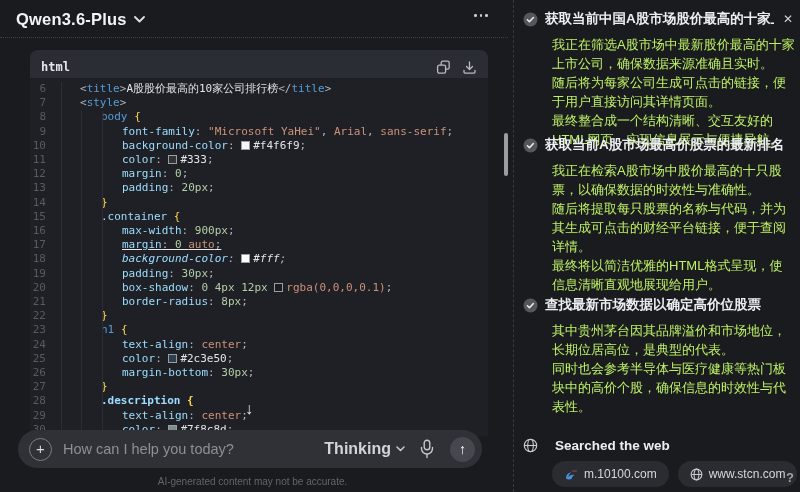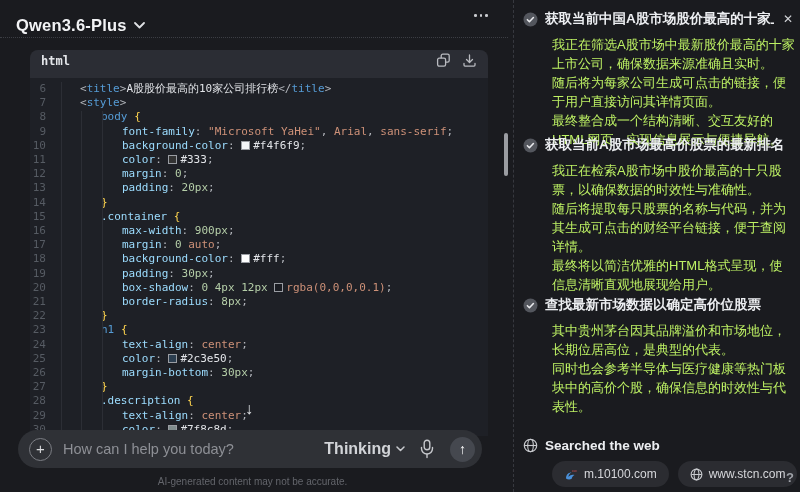--- a/index.html
+++ b/index.html
@@ -4,30 +4,30 @@
 <style>
   * { margin:0; padding:0; box-sizing:border-box; }
   html,body { width:800px; height:492px; overflow:hidden; }
   body {
     position:relative;
     background:#1a1b1f;
     font-family:"Liberation Sans","DejaVu Sans",sans-serif;
     color:#e8e9ec;
   }
   
-  .model-selector { position:absolute; left:16px; top:16px; display:flex; align-items:center; gap:7px; cursor:pointer; }
+  .model-selector { position:absolute; left:16px; top:10px; display:flex; align-items:center; gap:7px; cursor:pointer; }
   .model-selector .name { font-size:16.5px; font-weight:bold; color:#f2f3f5; letter-spacing:.2px; }
   .chev { display:inline-block; }
   .top-ellipsis { position:absolute; left:470px; top:10px; display:flex; gap:3px; padding:4px; cursor:pointer; }
   .top-ellipsis i { width:2.6px; height:2.6px; border-radius:50%; background:#c9cbcf; }
   .top-dotted { position:absolute; left:0; top:37px; width:508px; border-top:1px dotted #3c3e44; }
 
   
   .code-panel { position:absolute; left:30px; top:50px; width:458px; height:386px; background:#1e2026; border-radius:8px 8px 0 0; overflow:hidden; }
-  .code-header { height:28px; background:#2b2d34; display:flex; align-items:flex-end; padding:10px 11px; }
+  .code-header { height:28px; background:#2b2d34; display:flex; align-items:flex-start; padding:10px 11px; }
   .code-header .lang { font-family:"DejaVu Sans Mono","Liberation Mono",monospace; font-size:12px; font-weight:bold; color:#e4e6ea; }
   .code-header .spacer { flex:1; }
   .hicon { width:15px; height:15px; margin-left:11px; color:#b9bbc0; cursor:pointer; }
   .code-body { position:relative; padding-top:4px; font-family:"DejaVu Sans Mono","Liberation Mono",monospace; font-size:11px; line-height:14.2px; }
   .guide { position:absolute; top:33px; bottom:0; width:1px; background:#2c2e35; }
   .g1 { left:51px; } .g2 { left:72px; }
   .code-line { display:flex; white-space:pre; }
   .code-line .ln { flex:0 0 32px; text-align:right; padding-right:15px; color:#565b63; border-right:1px solid #2c2e35; }
   .code-line .lc { padding-left:18px; }
   .tk-p { color:#b3b6bc; } .tk-t { color:#569cd6; } .tk-x { color:#e2e4e8; }
@@ -54,21 +54,21 @@
   .v-divider { position:absolute; left:513px; top:0; height:492px; border-left:1px dashed #37393f; }
 
   
   .side-panel { position:absolute; left:516px; top:0; width:284px; height:492px; overflow:hidden; }
   .sec { position:absolute; left:7px; right:5px; }
   .sec-head { display:flex; align-items:center; gap:7px; margin-bottom:7px; }
   .sec-title { flex:1; font-size:13.5px; font-weight:bold; color:#eceef1; white-space:nowrap; overflow:hidden; }
   .sec-close { font-size:12px; color:#d1d3d7; cursor:pointer; padding:1px 2px; flex:0 0 auto; }
   .sec-body { margin-left:29px; }
   .sec-body p { font-size:13px; line-height:19px; color:#bef264; }
-  .search-head { display:flex; align-items:center; gap:7px; }
+  .search-head { display:flex; align-items:center; gap:17px; }
   .chips { display:flex; gap:9px; margin:8px 0 0 29px; }
   .chip { display:inline-flex; align-items:center; gap:6px; height:26px; padding:0 12px; border-radius:13px; background:#2b2c31; font-size:12px; color:#d6d7db; cursor:pointer; white-space:nowrap; }
   .help-btn { position:absolute; left:786px; top:470px; font-size:13px; font-weight:bold; color:#9fa2a8; cursor:pointer; }
   svg { display:block; }
 </style>
 </head>
 <body>
 
 <div class="model-selector">
   <span class="name">Qwen3.6-Plus</span>
@@ -110,32 +110,32 @@
         <div class="code-line"><span class="ln">7</span><span class="lc" style="padding-left: 18px;"><span class="tk-p">&lt;</span><span class="tk-t">style</span><span class="tk-p">&gt;</span></span></div>
         <div class="code-line"><span class="ln">8</span><span class="lc" style="padding-left: 39px;"><span class="tk-sel">body </span><span class="tk-b">{</span></span></div>
         <div class="code-line"><span class="ln">9</span><span class="lc" style="padding-left: 60px;"><span class="tk-pr">font-family</span><span class="tk-p">: </span><span class="tk-s">"Microsoft YaHei"</span><span class="tk-p">, </span><span class="tk-s">Arial</span><span class="tk-p">, </span><span class="tk-s">sans-serif</span><span class="tk-p">;</span></span></div>
         <div class="code-line"><span class="ln">10</span><span class="lc" style="padding-left: 60px;"><span class="tk-pr">background-color</span><span class="tk-p">: </span><span class="tk-sw" style="background: rgb(244, 246, 249);"></span><span class="tk-v">#f4f6f9</span><span class="tk-p">;</span></span></div>
         <div class="code-line"><span class="ln">11</span><span class="lc" style="padding-left: 60px;"><span class="tk-pr">color</span><span class="tk-p">: </span><span class="tk-sw" style="background: rgb(51, 51, 51);"></span><span class="tk-v">#333</span><span class="tk-p">;</span></span></div>
         <div class="code-line"><span class="ln">12</span><span class="lc" style="padding-left: 60px;"><span class="tk-pr">margin</span><span class="tk-p">: </span><span class="tk-n">0</span><span class="tk-p">;</span></span></div>
         <div class="code-line"><span class="ln">13</span><span class="lc" style="padding-left: 60px;"><span class="tk-pr">padding</span><span class="tk-p">: </span><span class="tk-n">20px</span><span class="tk-p">;</span></span></div>
         <div class="code-line"><span class="ln">14</span><span class="lc" style="padding-left: 39px;"><span class="tk-b">}</span></span></div>
         <div class="code-line"><span class="ln">15</span><span class="lc" style="padding-left: 39px;"><span class="tk-cls">.container </span><span class="tk-b">{</span></span></div>
         <div class="code-line"><span class="ln">16</span><span class="lc" style="padding-left: 60px;"><span class="tk-pr">max-width</span><span class="tk-p">: </span><span class="tk-n">900px</span><span class="tk-p">;</span></span></div>
-        <div class="code-line"><span class="ln">17</span><span class="lc" style="padding-left: 60px;"><span class="tk-pr">margin</span><span class="tk-p">: </span><span class="tk-n">0 </span><span class="tk-k">auto</span><span class="tk-p">;</span></span></div>
-        <div class="code-line"><span class="ln">18</span><span class="lc" style="padding-left: 60px;"><span class="tk-pr">background-color</span><span class="tk-p">: </span><span class="tk-sw" style="background: rgb(255, 255, 255);"></span><span class="tk-v">#fff</span><span class="tk-p">;</span></span></div>
+        <div class="code-line"><span class="ln">17</span><span class="lc" style="padding-left: 60px; text-decoration: underline;"><span class="tk-pr">margin</span><span class="tk-p">: </span><span class="tk-n">0 </span><span class="tk-k">auto</span><span class="tk-p">;</span></span></div>
+        <div class="code-line"><span class="ln">18</span><span class="lc" style="padding-left: 60px; font-style: italic;"><span class="tk-pr">background-color</span><span class="tk-p">: </span><span class="tk-sw" style="background: rgb(255, 255, 255);"></span><span class="tk-v">#fff</span><span class="tk-p">;</span></span></div>
         <div class="code-line"><span class="ln">19</span><span class="lc" style="padding-left: 60px;"><span class="tk-pr">padding</span><span class="tk-p">: </span><span class="tk-n">30px</span><span class="tk-p">;</span></span></div>
         <div class="code-line"><span class="ln">20</span><span class="lc" style="padding-left: 60px;"><span class="tk-pr">box-shadow</span><span class="tk-p">: </span><span class="tk-n">0 4px 12px </span><span class="tk-sw" style="background: rgba(0, 0, 0, 0.1);"></span><span class="tk-s">rgba(0,0,0,0.1)</span><span class="tk-p">;</span></span></div>
         <div class="code-line"><span class="ln">21</span><span class="lc" style="padding-left: 60px;"><span class="tk-pr">border-radius</span><span class="tk-p">: </span><span class="tk-n">8px</span><span class="tk-p">;</span></span></div>
         <div class="code-line"><span class="ln">22</span><span class="lc" style="padding-left: 39px;"><span class="tk-b">}</span></span></div>
         <div class="code-line"><span class="ln">23</span><span class="lc" style="padding-left: 39px;"><span class="tk-sel">h1 </span><span class="tk-b">{</span></span></div>
         <div class="code-line"><span class="ln">24</span><span class="lc" style="padding-left: 60px;"><span class="tk-pr">text-align</span><span class="tk-p">: </span><span class="tk-k">center</span><span class="tk-p">;</span></span></div>
         <div class="code-line"><span class="ln">25</span><span class="lc" style="padding-left: 60px;"><span class="tk-pr">color</span><span class="tk-p">: </span><span class="tk-sw" style="background: rgb(44, 62, 80);"></span><span class="tk-v">#2c3e50</span><span class="tk-p">;</span></span></div>
         <div class="code-line"><span class="ln">26</span><span class="lc" style="padding-left: 60px;"><span class="tk-pr">margin-bottom</span><span class="tk-p">: </span><span class="tk-n">30px</span><span class="tk-p">;</span></span></div>
         <div class="code-line"><span class="ln">27</span><span class="lc" style="padding-left: 39px;"><span class="tk-b">}</span></span></div>
-        <div class="code-line"><span class="ln">28</span><span class="lc" style="padding-left: 39px;"><span class="tk-cls">.description </span><span class="tk-b">{</span></span></div>
+        <div class="code-line"><span class="ln">28</span><span class="lc" style="padding-left: 39px; font-weight: bold;"><span class="tk-cls">.description </span><span class="tk-b">{</span></span></div>
         <div class="code-line"><span class="ln">29</span><span class="lc" style="padding-left: 60px;"><span class="tk-pr">text-align</span><span class="tk-p">: </span><span class="tk-k">center</span><span class="tk-p">;</span></span></div>
         <div class="code-line"><span class="ln">30</span><span class="lc" style="padding-left: 60px;"><span class="tk-pr">color</span><span class="tk-p">: </span><span class="tk-sw" style="background: rgb(127, 140, 141);"></span><span class="tk-v">#7f8c8d</span><span class="tk-p">;</span></span></div>
       </div>
   </div>
 </div>
 
 <div class="scroll-down">↓</div>
 
 <div class="composer">
   <div class="plus-btn">+</div>

